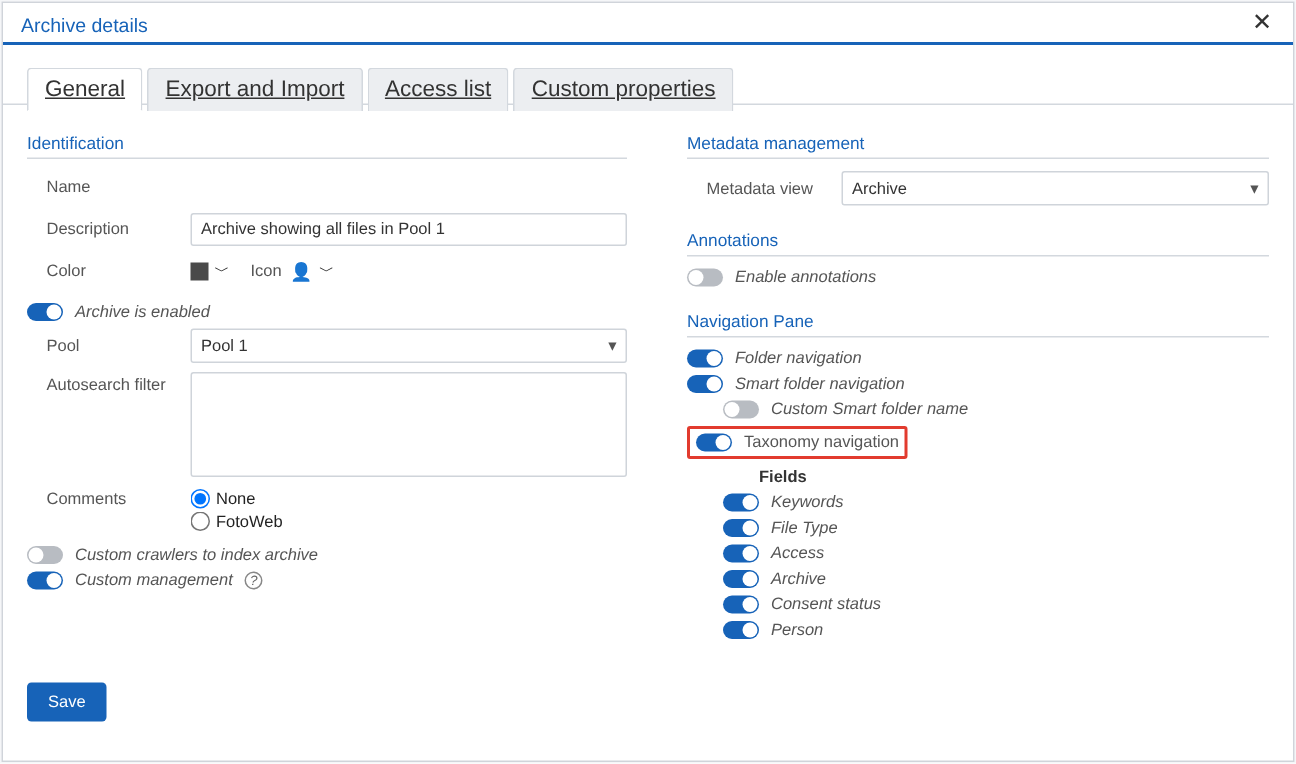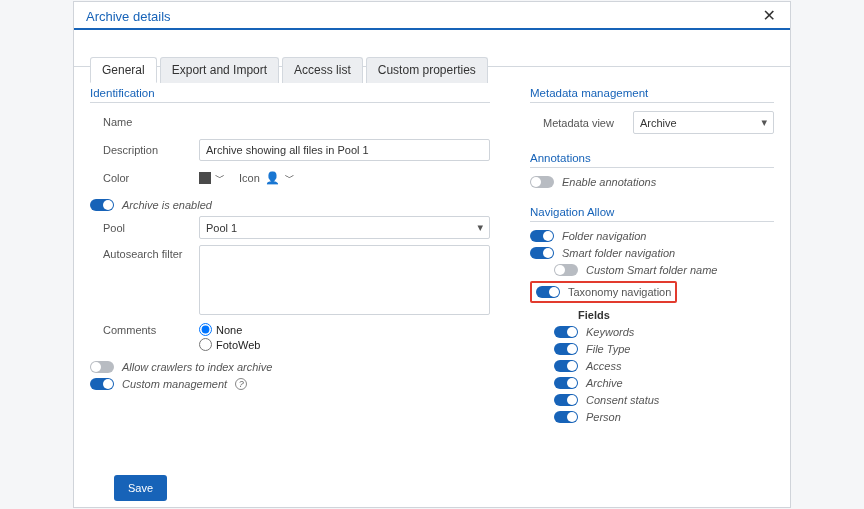--- a/index.html
+++ b/index.html
@@ -17,21 +17,21 @@
   body {
     width:864px; height:509px;
     font-family: Arial, Helvetica, sans-serif;
     font-size:11px;
     color:var(--text);
     background:#f5f6f8;
     overflow:hidden;
   }
   .dialog {
     position:relative;
-    width:718px; height:507px;
+    width:862px; height:507px;
     margin:1px auto;
     background:var(--panel);
     border:1px solid #d0d4da;
   }
   
   .hdr {
     display:flex; align-items:center;
     padding:6px 10px 4px 12px;
     border-bottom:2px solid var(--primary);
   }
@@ -51,25 +51,26 @@
     display:flex; gap:3px;
     padding:10px 16px 0 16px;
     border-bottom:1px solid var(--line);
   }
   .tab {
     padding:5px 11px 5px 11px;
     background:var(--tab-bg);
     border:1px solid var(--line);
     border-bottom:none;
     border-radius:3px 3px 0 0;
-    font-size:12px;
+    font-size:15px;
     color:#333;
     cursor:pointer;
     position:relative;
-    top:17px;
+    top:5px;
+    text-decoration:underline;
   }
   .tab.active {
     background:#fff;
     border-bottom:1px solid #fff;
   }
   
   .body {
     display:flex;
     padding:10px 16px 8px 16px;
     gap:40px;
@@ -157,21 +158,21 @@
   
   .hl {
     border:2px solid var(--highlight);
     border-radius:2px;
     padding:3px 4px;
     display:inline-flex; align-items:center; gap:8px;
   }
   
   .footer {
     position:absolute;
-    left:16px; bottom:6px;margin-left:24px;
+    left:16px; bottom:26px;
   }
   .btn {
     background:var(--primary);
     color:#fff;
     border:none; border-radius:3px;
     padding:7px 14px;
     font-size:11px;
     cursor:pointer;
   }
   .q-icon {
@@ -257,21 +258,21 @@
             <input type="radio" name="comments" style="">
             <span>FotoWeb</span>
           </div>
         </div>
       </div>
 
       <div class="toggle-row" style="margin-top:8px;">
         <span class="toggle">
             <span class="knob"></span>
           </span>
-        <span class="toggle-label">Allow crawlers to index archive</span>
+        <span class="toggle-label">Custom crawlers to index archive</span>
       </div>
 
       <div class="toggle-row">
         <span class="toggle on">
             <span class="knob"></span>
           </span>
         <span class="toggle-label">Custom management</span>
         <span class="q-icon">?</span>
       </div>
 
@@ -291,21 +292,21 @@
 
       <div class="section-title" style="margin-top:14px;">Annotations</div>
 
       <div class="toggle-row">
         <span class="toggle">
             <span class="knob"></span>
           </span>
         <span class="toggle-label">Enable annotations</span>
       </div>
 
-      <div class="section-title" style="margin-top:14px;">Navigation Allow</div>
+      <div class="section-title" style="margin-top:14px;">Navigation Pane</div>
 
       <div class="toggle-row">
         <span class="toggle on">
             <span class="knob"></span>
           </span>
         <span class="toggle-label">Folder navigation</span>
       </div>
 
       <div class="toggle-row">
         <span class="toggle on">

